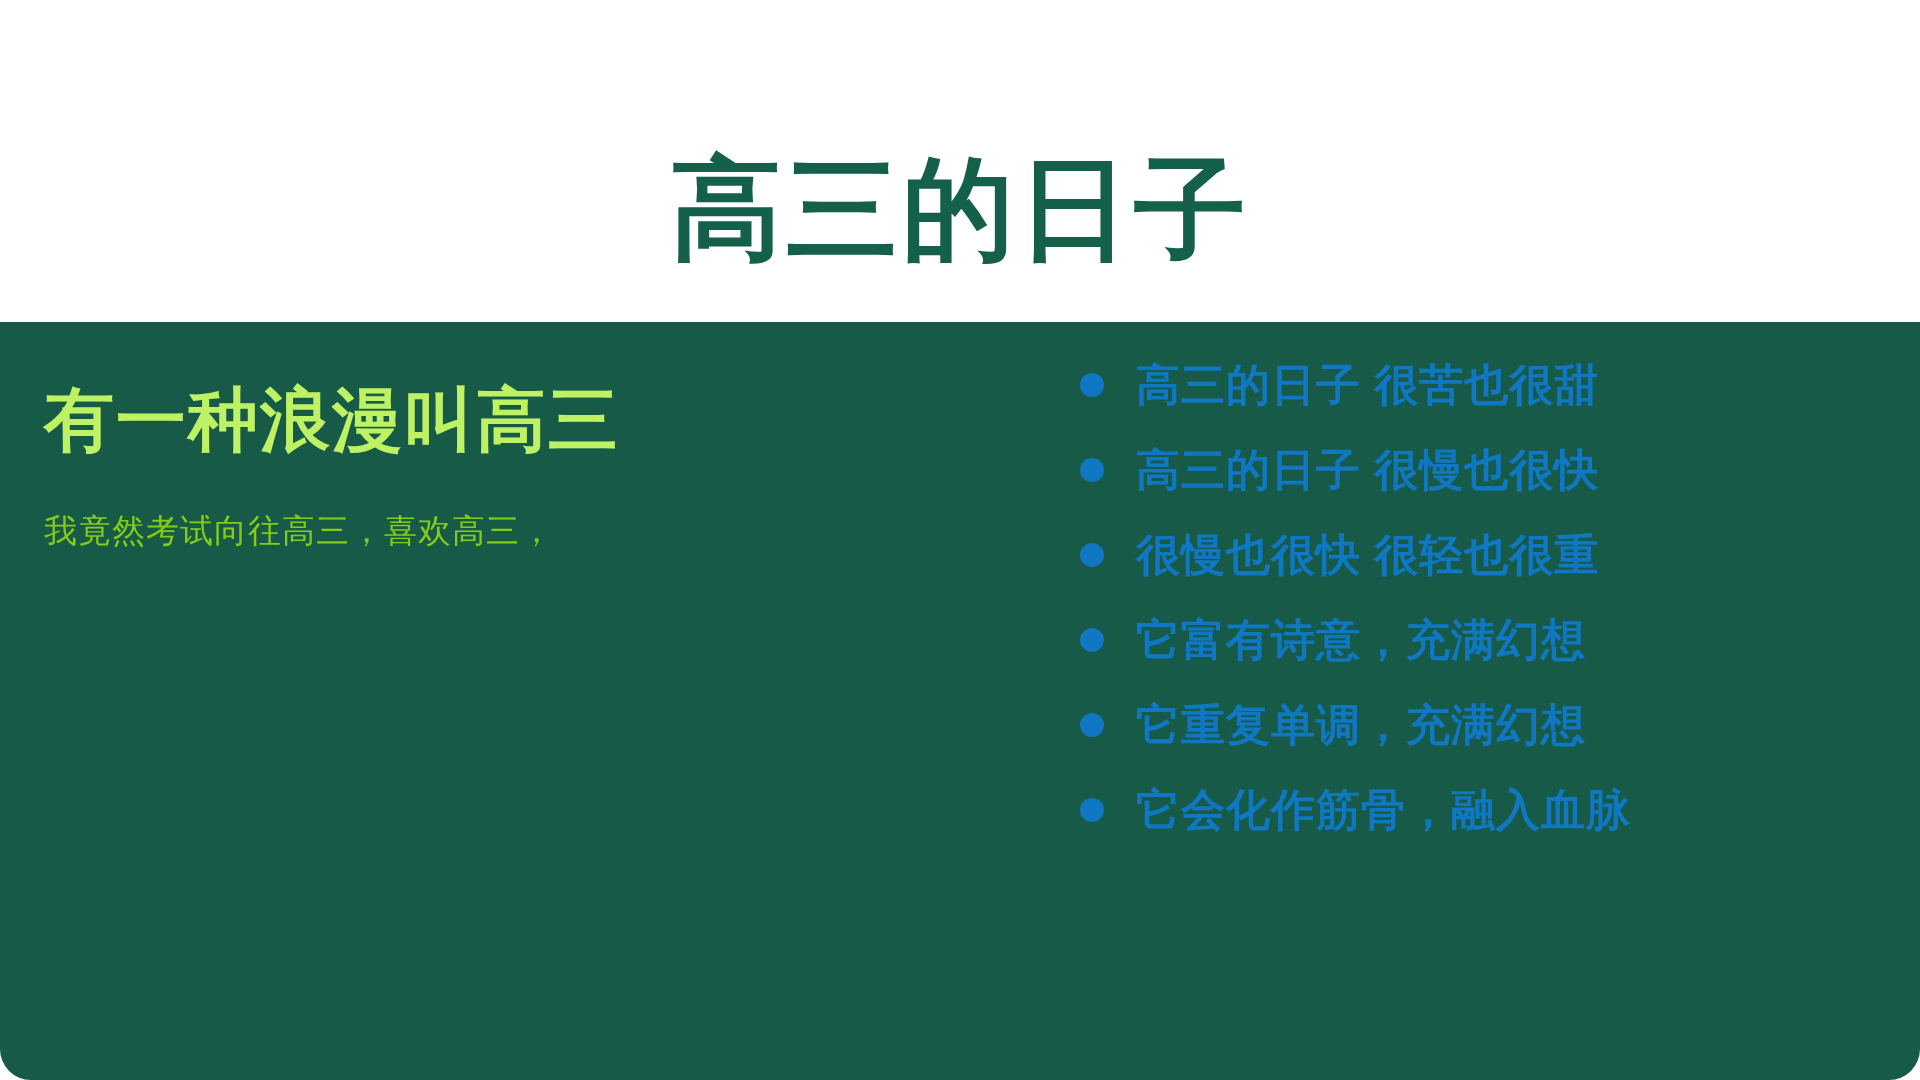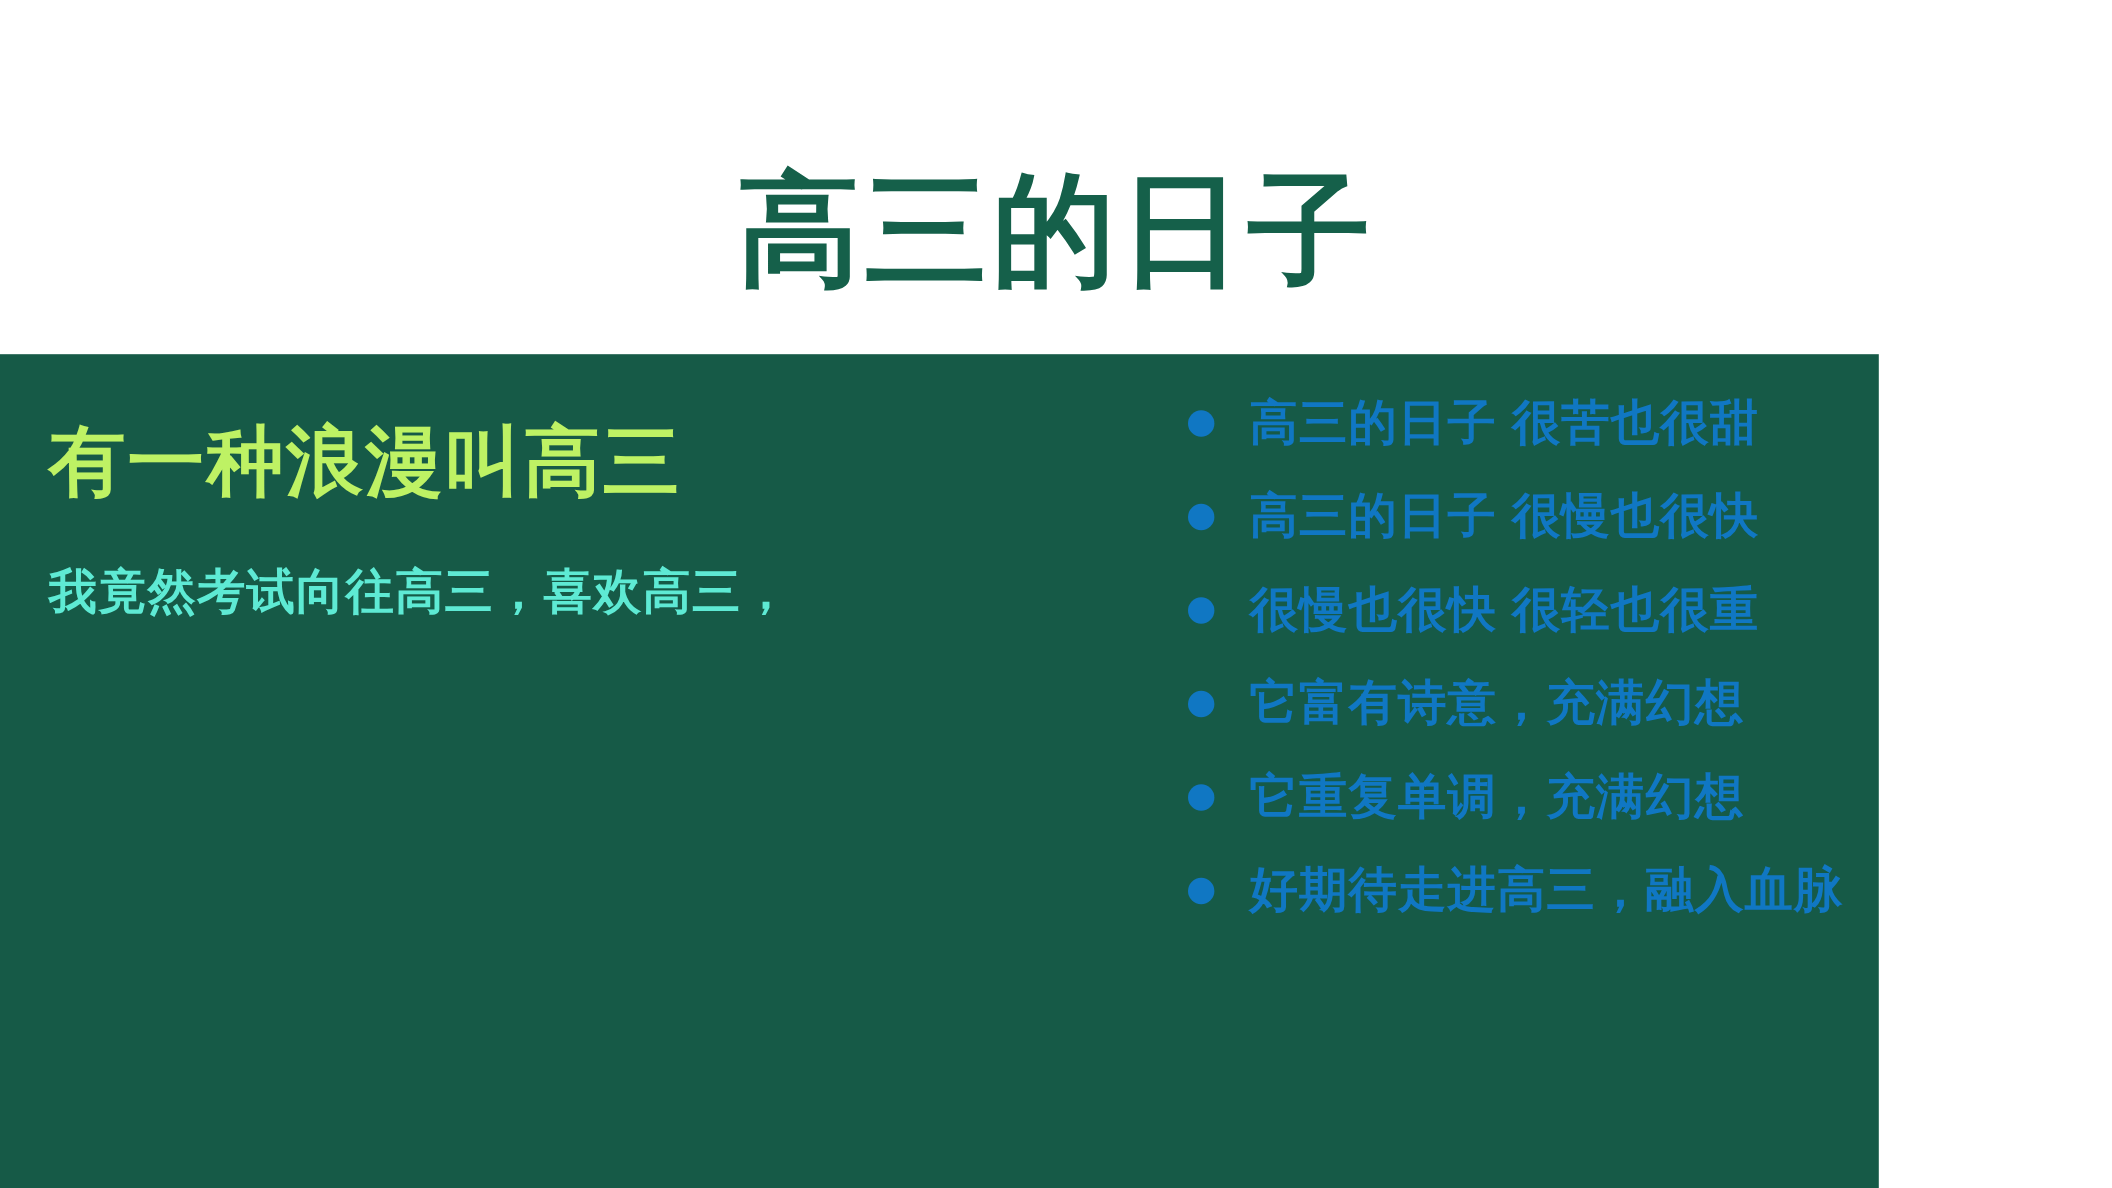--- a/index.html
+++ b/index.html
@@ -10,24 +10,25 @@
     height: 1080px;
     overflow: hidden;
   }
   body {
     font-family: "Liberation Sans", "DejaVu Sans", sans-serif;
     background: #ffffff;
   }
 
   .slide {
     position: relative;
-    width: 1708px;
+    width: 1920px;
     height: 1080px;
     background: #ffffff;
     overflow: hidden;
+    border-radius: 31px;
   }
 
   
   .title-band {
     position: absolute;
     left: 0;
     top: 0;
     width: 1920px;
     height: 322px;
     background: #ffffff;
@@ -75,23 +76,23 @@
     white-space: nowrap;
   }
 
   .left-body {
     margin: 0;
     padding: 0;
     list-style: none;
   }
 
   .left-body li {
-    color: #5eead4;
-    font-size: 44px;
-    font-weight: 700;
+    color: #84cc16;
+    font-size: 33px;
+    font-weight: 400;
     line-height: 1.44;
     letter-spacing: 1px;
     white-space: nowrap;
   }
 
   
   .right-col {
     position: absolute;
     left: 1080px;
     top: 20px;
@@ -164,19 +165,19 @@
         <li class="bullet-item">
           <span class="bullet-dot"></span>
           <span class="bullet-text">它富有诗意，充满幻想</span>
         </li>
         <li class="bullet-item">
           <span class="bullet-dot"></span>
           <span class="bullet-text">它重复单调，充满幻想</span>
         </li>
         <li class="bullet-item">
           <span class="bullet-dot"></span>
-          <span class="bullet-text">好期待走进高三，融入血脉</span>
+          <span class="bullet-text">它会化作筋骨，融入血脉</span>
         </li>
       </ul>
     </div>
 
   </div>
 </div>
 
 </body></html>

